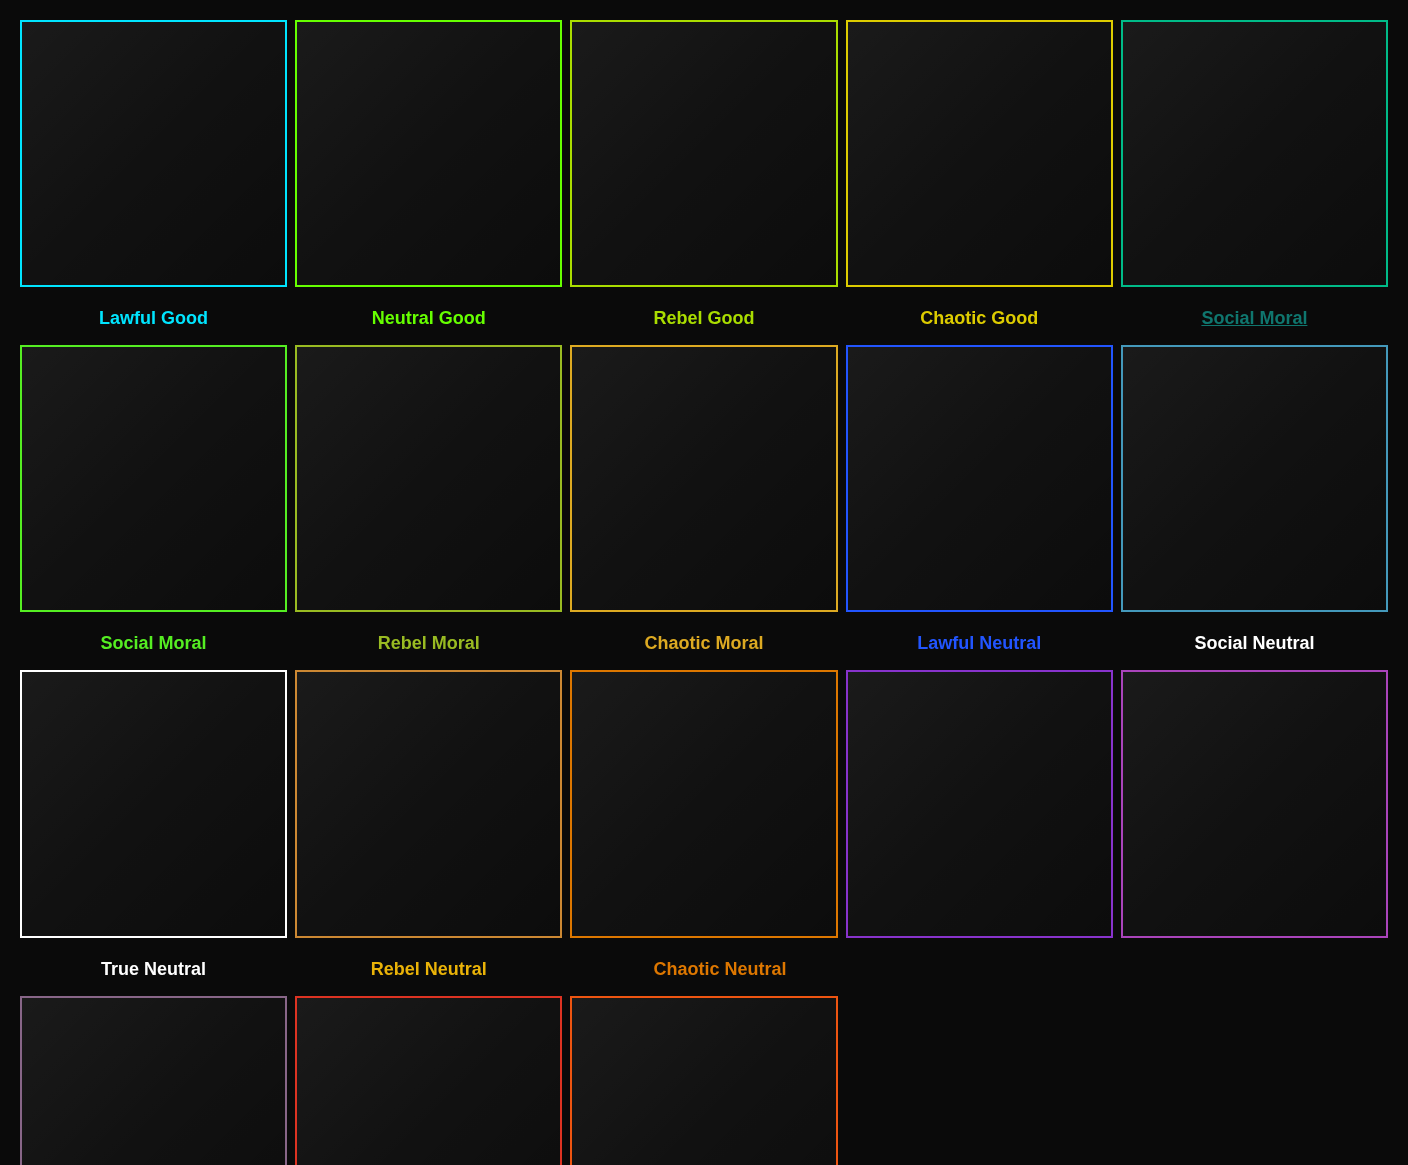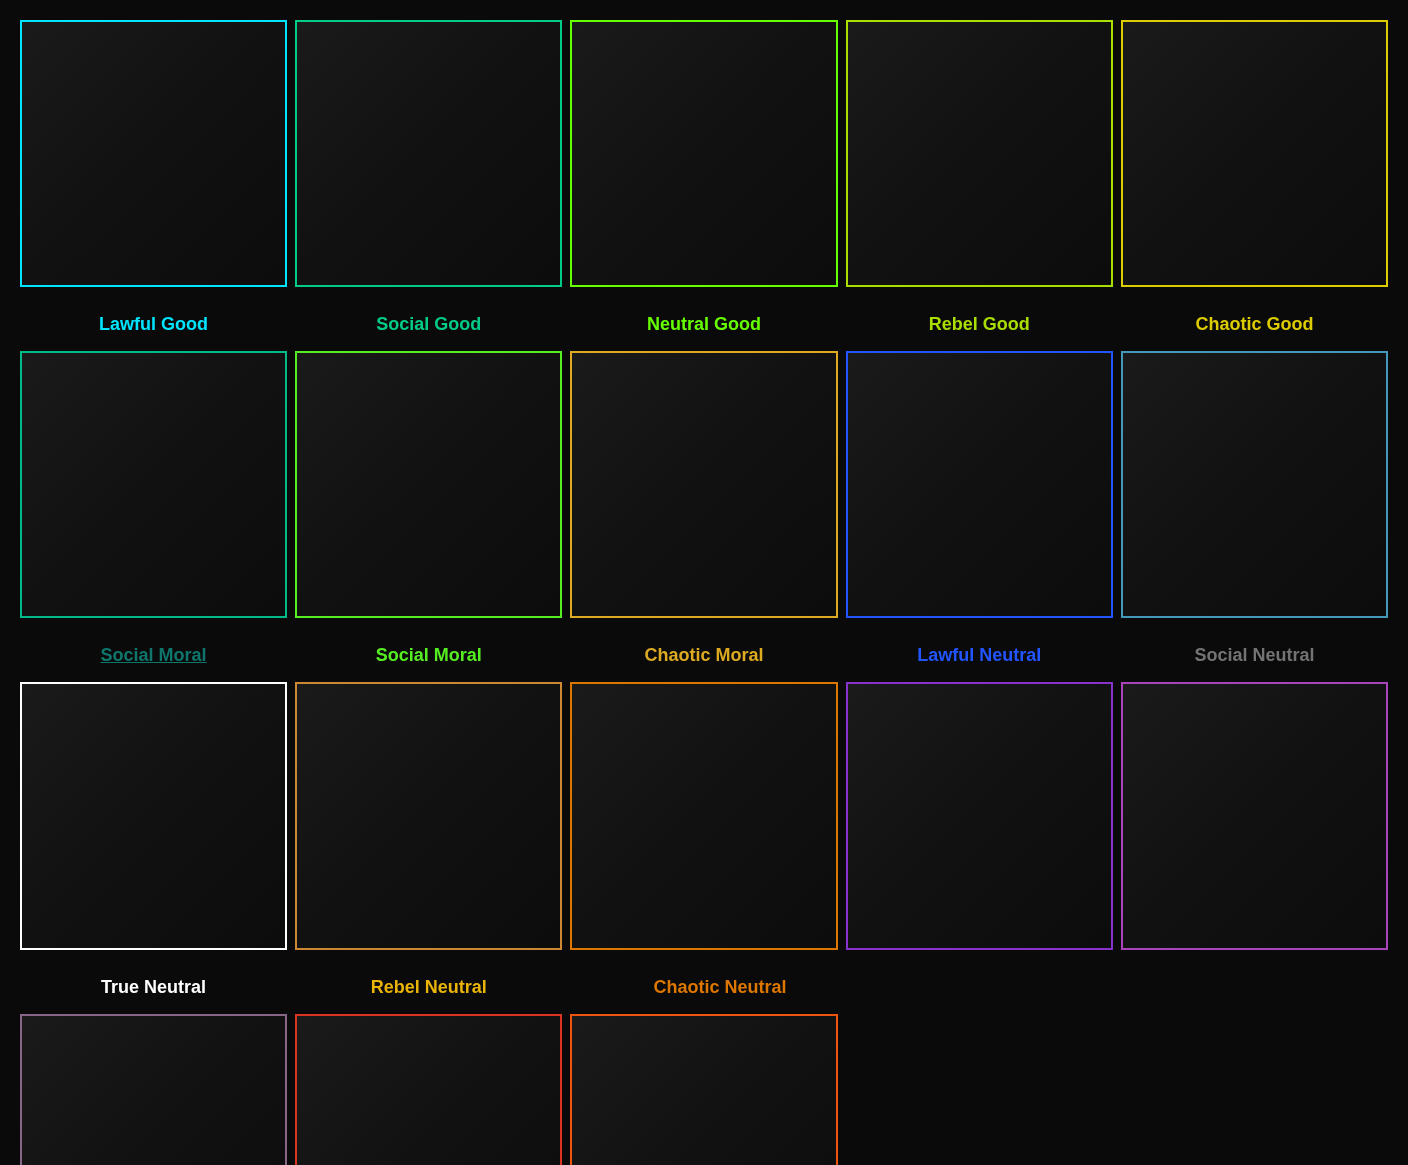--- a/index.html
+++ b/index.html
@@ -16,21 +16,21 @@
       display: grid;
       grid-template-columns: repeat(5, 1fr);
       gap: 8px;
       width: 1408px;
       padding: 10px;
     }
     .cell {
       display: flex;
       flex-direction: column;
       align-items: center;
-      gap: 23px;
+      gap: 17px;
     }
     .box {
       width: 100%;
       aspect-ratio: 1 / 1;
       background: #111;
       position: relative;
       overflow: hidden;
     }
     .box::after {
       content: '';
@@ -47,54 +47,54 @@
   </style>
 </head>
 <body>
 
 <div class="grid">
 <div class="cell">
       <div class="box" style="border: 2px solid rgb(0, 229, 255);"></div>
       <div class="label" style="color: rgb(0, 229, 255);">Lawful Good</div>
     </div>
     <div class="cell">
-      <div class="box" style="border: 2px solid rgb(0, 204, 136);"></div>
-      <div class="label" style="color: rgb(0, 204, 136);">Social Good</div>
-    </div>
-    <div class="cell">
       <div class="box" style="border: 2px solid rgb(102, 255, 0);"></div>
       <div class="label" style="color: rgb(102, 255, 0);">Neutral Good</div>
     </div>
     <div class="cell">
       <div class="box" style="border: 2px solid rgb(170, 221, 0);"></div>
       <div class="label" style="color: rgb(170, 221, 0);">Rebel Good</div>
     </div>
     <div class="cell">
       <div class="box" style="border: 2px solid rgb(221, 204, 0);"></div>
       <div class="label" style="color: rgb(221, 204, 0);">Chaotic Good</div>
     </div>
     <div class="cell">
       <div class="box" style="border: 2px solid rgb(0, 187, 136);"></div>
       <div class="label" style="color: #0f766e; text-decoration: underline;">Social Moral</div>
     </div>
     <div class="cell">
       <div class="box" style="border: 2px solid rgb(85, 238, 34);"></div>
       <div class="label" style="color: rgb(85, 238, 34);">Social Moral</div>
     </div>
     <div class="cell">
+      <div class="box" style="border: 2px solid rgb(153, 187, 34);"></div>
+      <div class="label" style="color: rgb(153, 187, 34);">Rebel Moral</div>
+    </div>
+    <div class="cell">
       <div class="box" style="border: 2px solid rgb(221, 170, 34);"></div>
       <div class="label" style="color: rgb(221, 170, 34);">Chaotic Moral</div>
     </div>
     <div class="cell">
       <div class="box" style="border: 2px solid rgb(34, 85, 255);"></div>
       <div class="label" style="color: rgb(34, 85, 255);">Lawful Neutral</div>
     </div>
     <div class="cell">
       <div class="box" style="border: 2px solid rgb(68, 153, 187);"></div>
-      <div class="label" style="color: #737373;">Social Neutral</div>
+      <div class="label" style="color: #ffffff;">Social Neutral</div>
     </div>
     <div class="cell">
       <div class="box" style="border: 2px solid rgb(255, 255, 255);"></div>
       <div class="label" style="color: rgb(255, 255, 255);">True Neutral</div>
     </div>
     <div class="cell">
       <div class="box" style="border: 2px solid rgb(204, 136, 51);"></div>
       <div class="label" style="color: #eab308;">Rebel Neutral</div>
     </div>
     <div class="cell">

